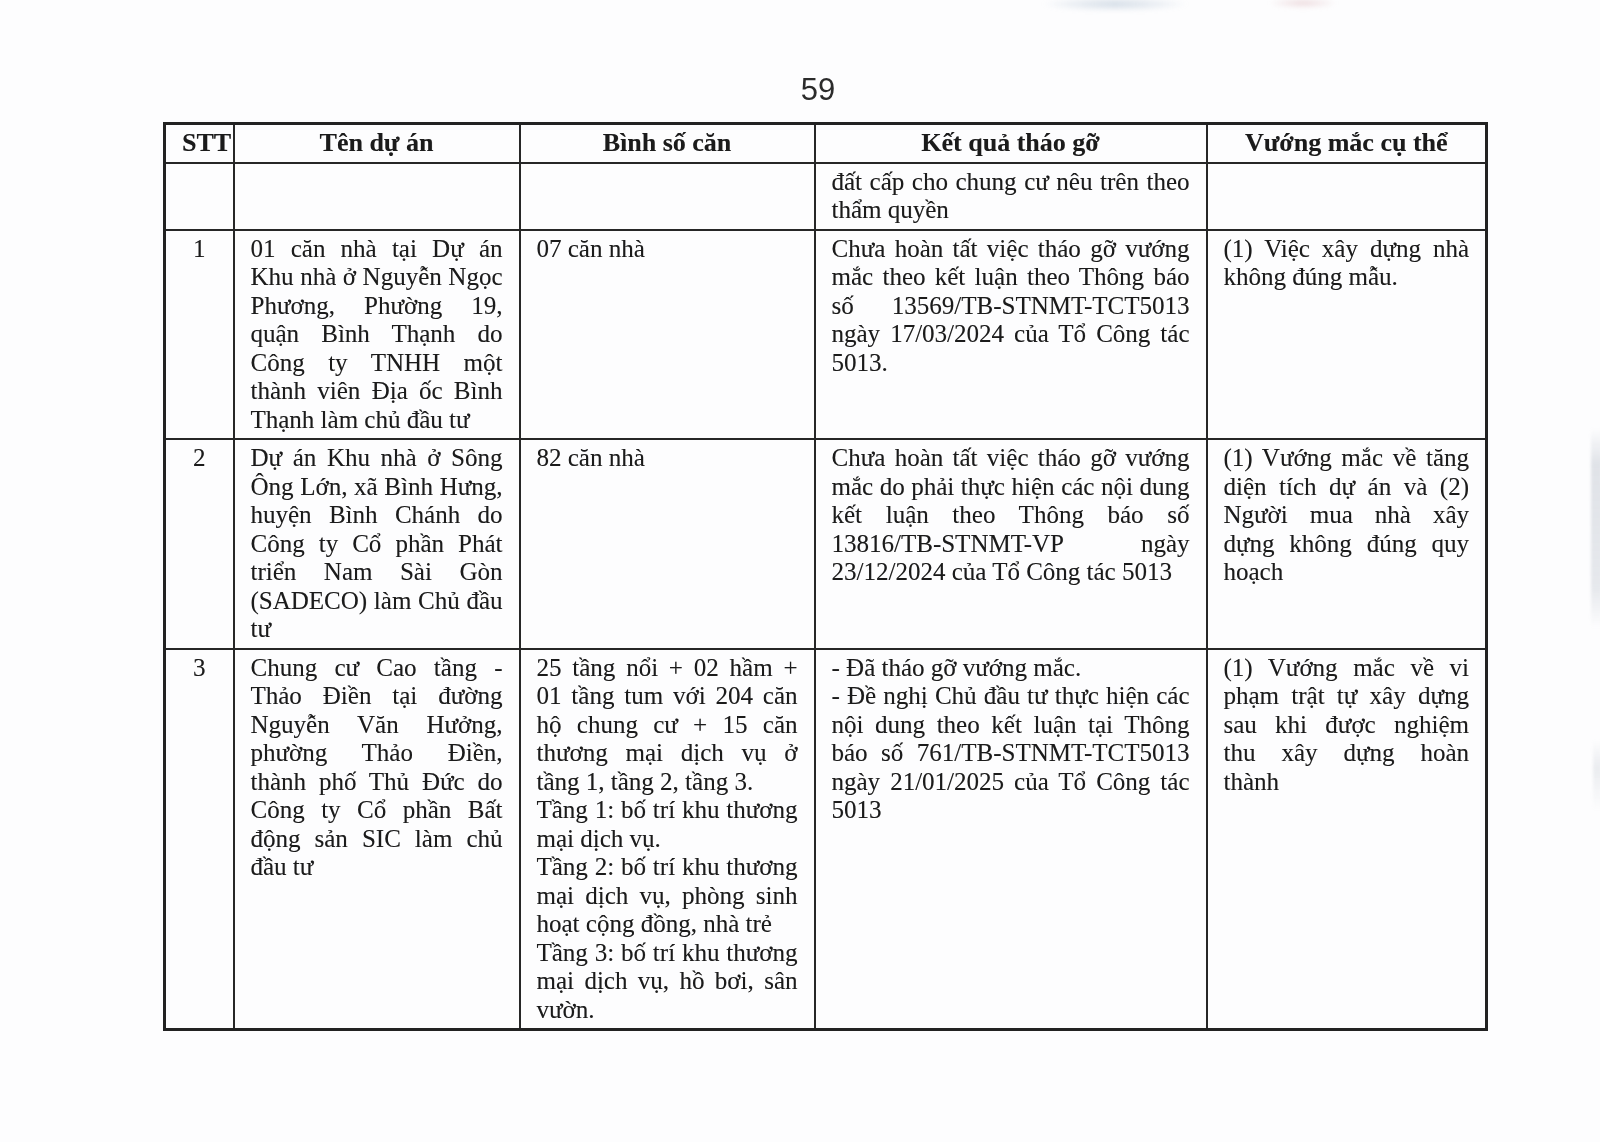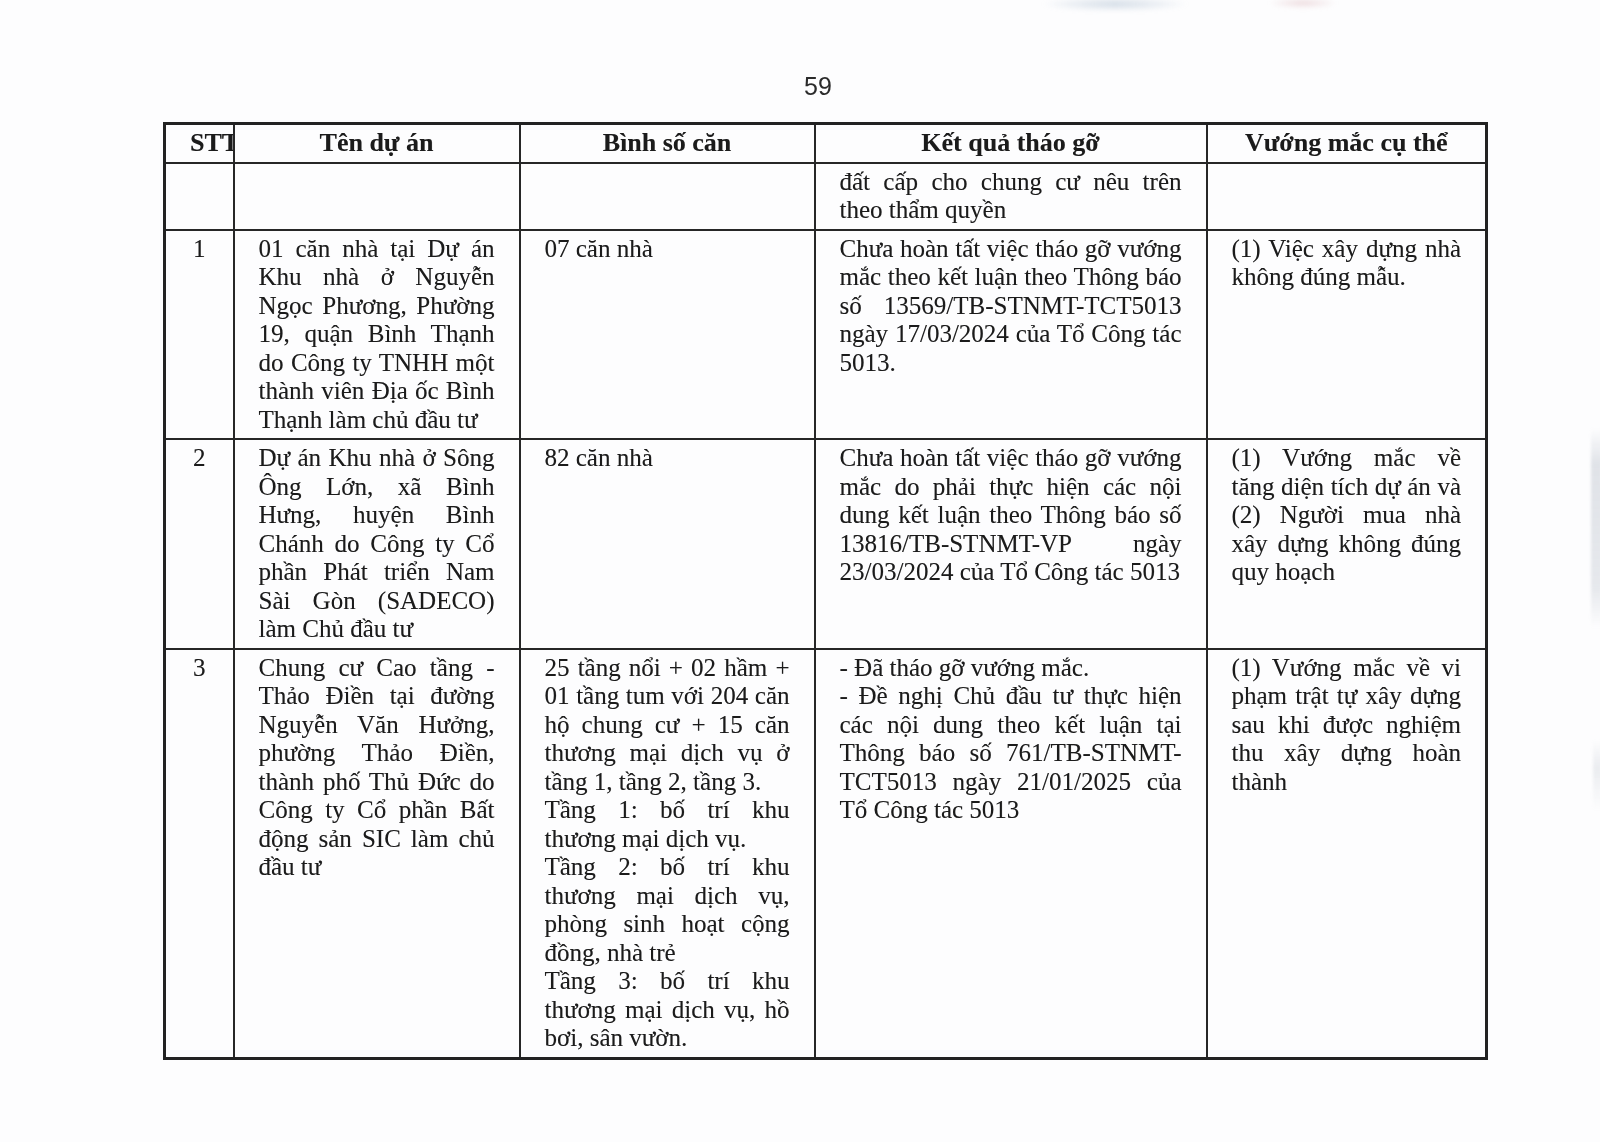--- a/index.html
+++ b/index.html
@@ -10,36 +10,36 @@
     margin:0 auto;
     background:#fdfdfe;
     font-family:"Liberation Serif","DejaVu Serif",serif;
     color:#1b1b1b;
     overflow:hidden;
   }
   .page-number {
     position:absolute; top:72px; left:790px; width:56px;
     text-align:center;
     font-family:"Liberation Sans","DejaVu Sans",sans-serif;
-    font-size:25px; color:#2b2b2b;
+    font-size:31px; color:#2b2b2b;
   }
   .doc-table {
     position:absolute; left:163px; top:122px; width:1322px;
     border-collapse:collapse; table-layout:fixed;
     font-size:25px; line-height:28.5px;
     text-shadow:0.2px 0.2px 0 rgba(25,25,25,0.35);
   }
   .doc-table col.c1 { width:69px; }
   .doc-table col.c2 { width:286px; }
   .doc-table col.c3 { width:295px; }
   .doc-table col.c4 { width:392px; }
   .doc-table col.c5 { width:280px; }
   .doc-table th, .doc-table td {
     border:2px solid #272727;
-    padding:4px 24px;
+    padding:4px 16px;
     vertical-align:top;
     overflow:hidden;
   }
   .doc-table { border:3px solid #222; }
   thead th {
     font-weight:bold; text-align:center; vertical-align:middle;
     font-size:26px; padding:2px 4px;
   }
   .hrow      { height:33px; }
   .r-carry   { height:66px; }
@@ -124,21 +124,21 @@
         <td class="jc va-top">01 căn nhà tại Dự án Khu nhà ở Nguyễn Ngọc Phương, Phường 19, quận Bình Thạnh do Công ty TNHH một thành viên Địa ốc Bình Thạnh làm chủ đầu tư</td>
         <td class="va-top">07 căn nhà</td>
         <td class="jc va-top">Chưa hoàn tất việc tháo gỡ vướng mắc theo kết luận theo Thông báo số 13569/TB-STNMT-TCT5013 ngày 17/03/2024 của Tổ Công tác 5013.</td>
         <td class="jc va-top">(1) Việc xây dựng nhà không đúng mẫu.</td>
       </tr>
 
       <tr class="r2">
         <td class="stt-cell">2</td>
         <td class="jc va-top">Dự án Khu nhà ở Sông Ông Lớn, xã Bình Hưng, huyện Bình Chánh do Công ty Cổ phần Phát triển Nam Sài Gòn (SADECO) làm Chủ đầu tư</td>
         <td class="va-mid">82 căn nhà</td>
-        <td class="jc va-mid">Chưa hoàn tất việc tháo gỡ vướng mắc do phải thực hiện các nội dung kết luận theo Thông báo số 13816/TB-STNMT-VP ngày 23/03/2024 của Tổ Công tác 5013</td>
+        <td class="jc va-mid">Chưa hoàn tất việc tháo gỡ vướng mắc do phải thực hiện các nội dung kết luận theo Thông báo số 13816/TB-STNMT-VP ngày 23/12/2024 của Tổ Công tác 5013</td>
         <td class="jc va-mid">(1) Vướng mắc về tăng diện tích dự án và (2) Người mua nhà xây dựng không đúng quy hoạch</td>
       </tr>
 
       <tr class="r3">
         <td class="stt-cell">3</td>
         <td class="jc va-mid">Chung cư Cao tầng - Thảo Điền tại đường Nguyễn Văn Hưởng, phường Thảo Điền, thành phố Thủ Đức do Công ty Cổ phần Bất động sản SIC làm chủ đầu tư</td>
         <td class="va-top">
           <p class="jc">25 tầng nổi + 02 hầm + 01 tầng tum với 204 căn hộ chung cư + 15 căn thương mại dịch vụ ở tầng 1, tầng 2, tầng 3.</p>
           <p class="jc">Tầng 1: bố trí khu thương mại dịch vụ.</p>
           <p class="jc">Tầng 2: bố trí khu thương mại dịch vụ, phòng sinh hoạt cộng đồng, nhà trẻ</p>

